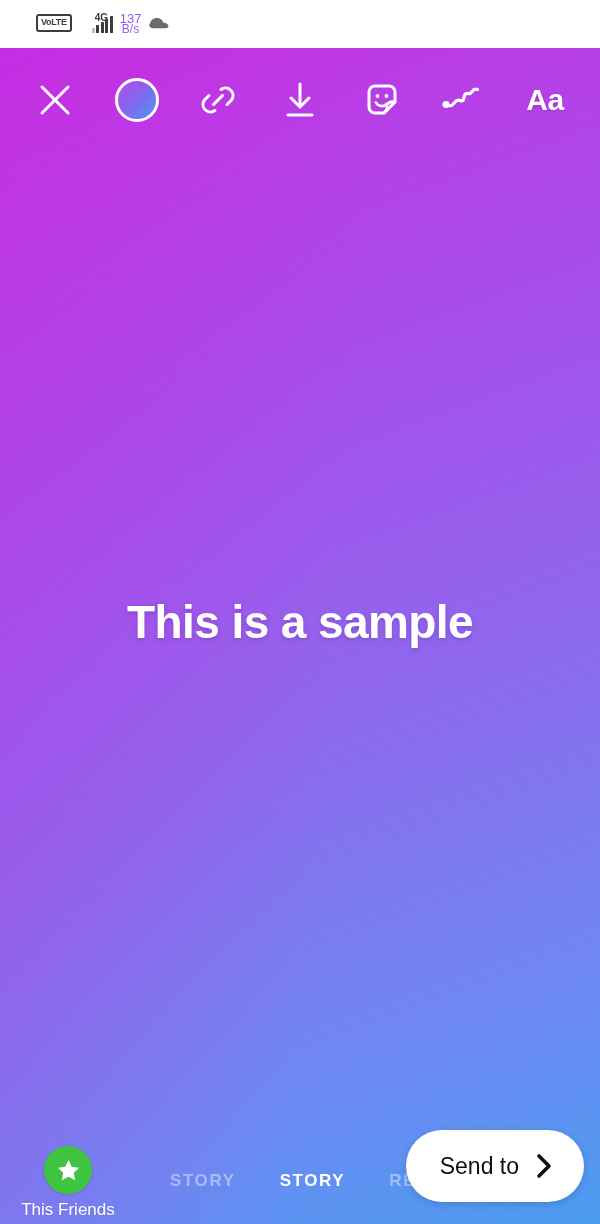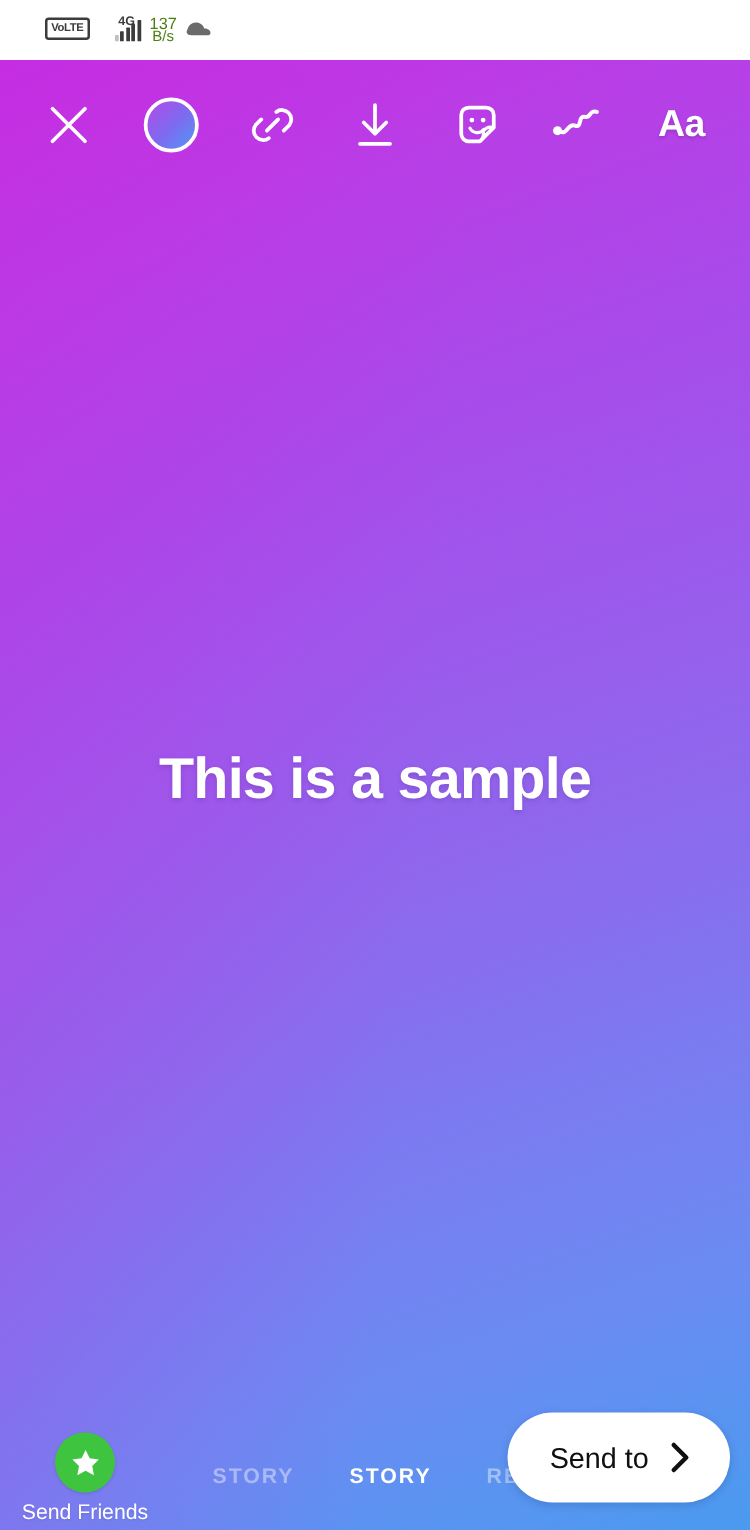--- a/index.html
+++ b/index.html
@@ -35,21 +35,21 @@
   .bars{ display:flex; align-items:flex-end; gap:1.5px; margin-left:13px; }
   .bars i{ display:block; width:3px; background:#3c3c3c; border-radius:0.5px; }
   .bars i:nth-child(1){ height:5px; opacity:.32; }
   .bars i:nth-child(2){ height:8px; }
   .bars i:nth-child(3){ height:11px; }
   .bars i:nth-child(4){ height:14px; }
   .bars i:nth-child(5){ height:17px; }
 
   .netspeed{
     font-size:13px; line-height:11px; text-align:center;
-    font-family:"Liberation Sans", sans-serif; color:#4d7c0f;
+    font-family:"Liberation Sans", sans-serif; color:#8b5cf6;
     display:flex; flex-direction:column; justify-content:center;
   }
   .netspeed b{ font-weight:normal; display:block; }
   .netspeed s{ text-decoration:none; font-size:12px; display:block; }
 
   .cloud-ico{ display:block; }
   .bt-ico, .vib-ico{ display:block; }
 
   .battery{
     display:flex; align-items:center; gap:1px;
@@ -321,21 +321,21 @@
 
       <div class="audience">
 
 
         <div class="aud">
           <span class="cf-badge">
             <svg width="27" height="27" viewBox="0 0 24 24">
               <path d="M12 2.6 L14.9 8.6 L21.4 9.5 L16.7 14.1 L17.9 20.6 L12 17.5 L6.1 20.6 L7.3 14.1 L2.6 9.5 L9.1 8.6 Z" fill="#fff"></path>
             </svg>
           </span>
-          <span class="aud-label">Send Friends</span>
+          <span class="aud-label">This Friends</span>
         </div>
 
       </div>
 
       <div class="sendto">
         <span class="sendto-label">Send to</span>
         <span>
           <svg width="19" height="26" viewBox="0 0 19 26">
             <path d="M4 3 L14 13 L4 23" fill="none" stroke="#101010" stroke-width="3.6" stroke-linecap="round" stroke-linejoin="round"></path>
           </svg>

